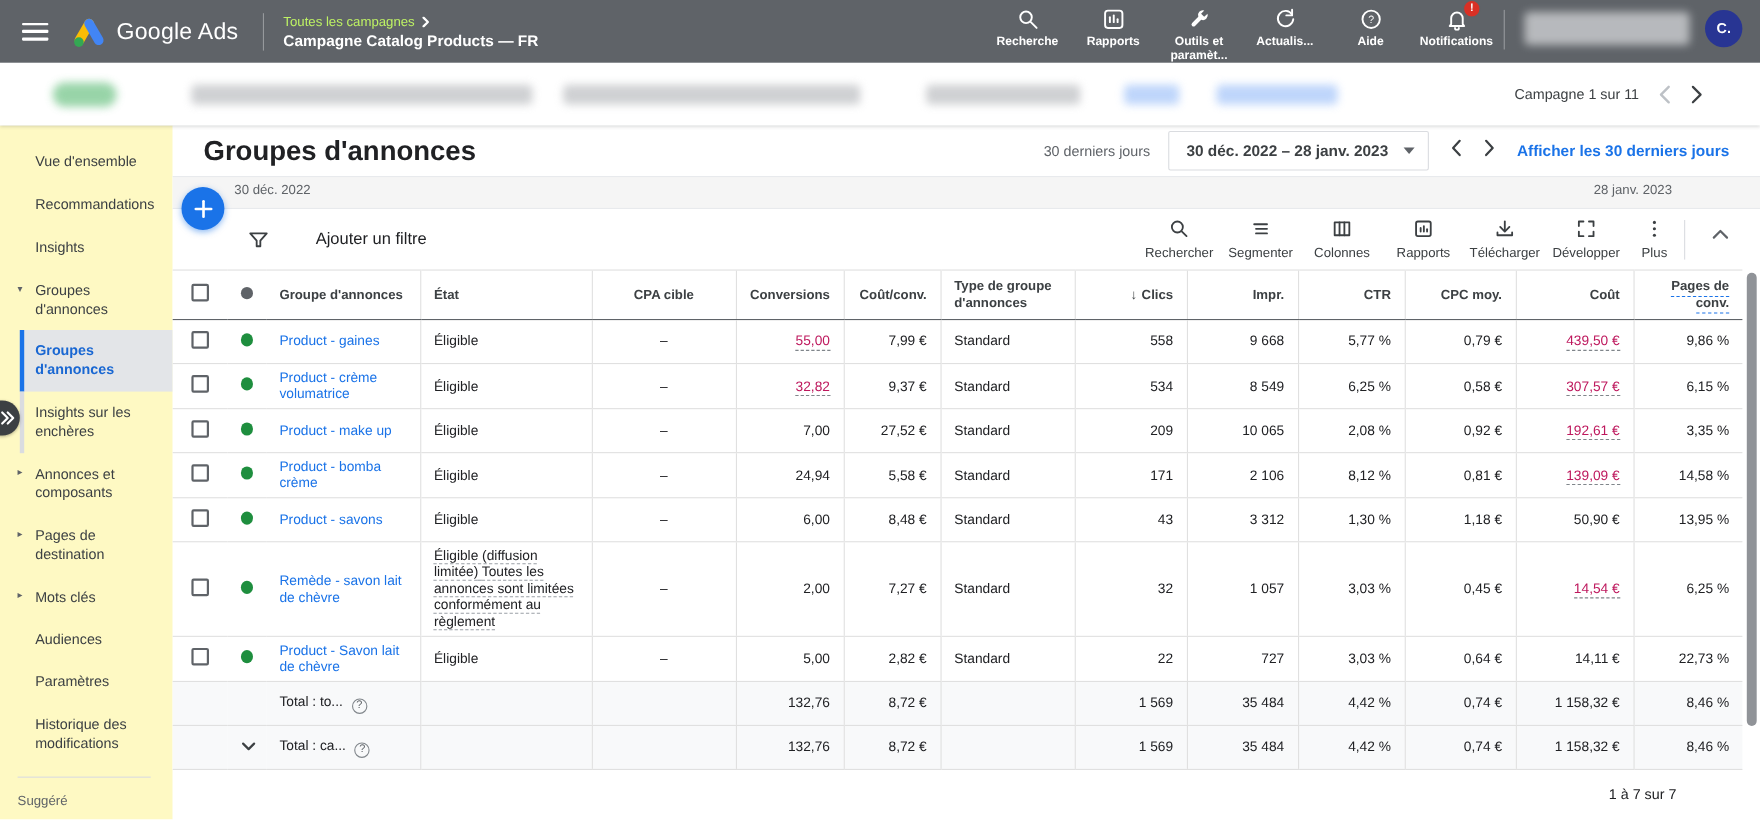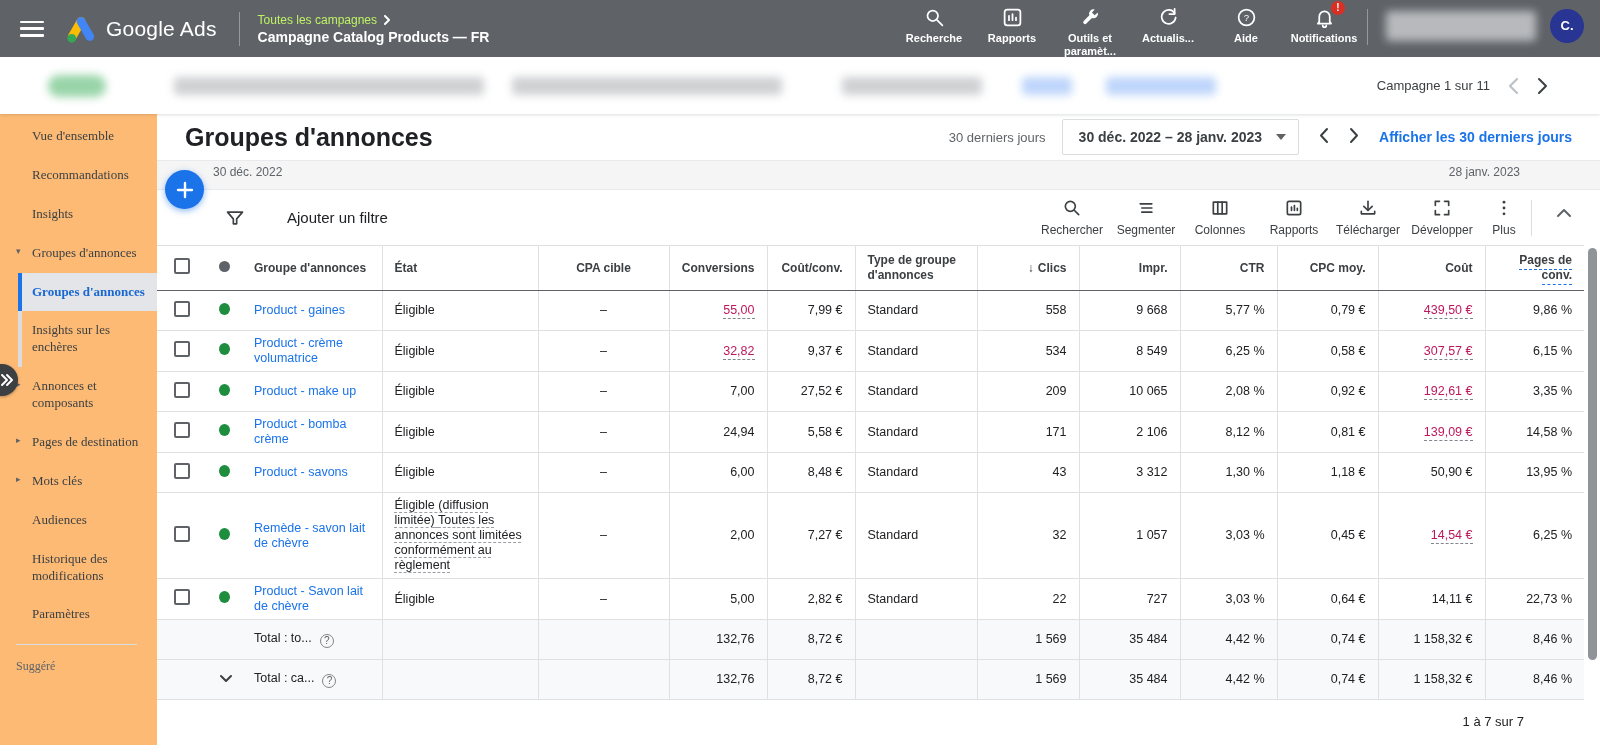--- a/index.html
+++ b/index.html
@@ -33,21 +33,21 @@
   .redact.green { background:#7fca93; height:22px; border-radius:11px; }
   .redact.blue { background:#aecbfa; }
   .pager { margin-left:auto; display:flex; align-items:center; gap:18px; padding-right:52px; }
   .pager-label { font-size:13px; color:#3c4043; }
   .pager-btn { cursor:pointer; display:flex; align-items:center; }
 
   
   .shell { display:flex; height:631px; position:relative; }
 
   
-  .sidebar { width:157px; background:#fdba74; padding-top:3px; font-size:13px; color:#3c4043; flex:none; position:relative;font-family:Liberation Serif, serif; }
+  .sidebar { width:157px; background:#fef9c3; padding-top:14px; font-size:13px; color:#3c4043; flex:none; position:relative; }
   .side-item { position:relative; padding:11px 10px 11px 32px; line-height:1.3; cursor:pointer; }
   .side-item .caret { position:absolute; left:16px; top:12px; font-size:9px; color:#5f6368; }
   .side-item.child { margin-left:18px; padding-left:14px; }
   .side-item.child::before { content:""; position:absolute; left:0; top:0; bottom:0; width:4px; background:#dadce0; }
   .side-item.child.selected { background:#e3e5e8; color:#1967d2; font-weight:bold; }
   .side-item.child.selected::before { background:#1a73e8; }
   .side-divider { height:1px; background:#dadce0; margin:10px 20px 8px 16px; }
   .side-section { padding:6px 10px 6px 16px; font-size:12px; color:#5f6368; }
   .panel-expander { position:absolute; left:-14px; top:250px; width:32px; height:32px; border-radius:50%; background:#3c4043;
     color:#fff; display:flex; align-items:center; justify-content:center; font-size:15px; cursor:pointer; z-index:25;
@@ -219,22 +219,22 @@
     <div class="side-item"><span>Vue d'ensemble</span></div>
     <div class="side-item"><span>Recommandations</span></div>
     <div class="side-item"><span>Insights</span></div>
     <div class="side-item"><span class="caret">▾</span><span>Groupes d'annonces</span></div>
     <div class="side-item child selected"><span>Groupes d'annonces</span></div>
     <div class="side-item child"><span>Insights sur les enchères</span></div>
     <div class="side-item"><span class="caret">▸</span><span>Annonces et composants</span></div>
     <div class="side-item"><span class="caret">▸</span><span>Pages de destination</span></div>
     <div class="side-item"><span class="caret">▸</span><span>Mots clés</span></div>
     <div class="side-item"><span>Audiences</span></div>
+    <div class="side-item"><span>Paramètres</span></div>
     <div class="side-item"><span>Historique des modifications</span></div>
-    <div class="side-item"><span>Paramètres</span></div>
     <div class="side-divider"></div>
     <div class="side-section">Suggéré</div>
     <div class="side-item"></div>
     <div class="panel-expander">
       <svg width="14" height="14" viewBox="0 0 14 14">
           <polyline points="2,2 7,7 2,12" class="icon-stroke"></polyline>
           <polyline points="7,2 12,7 7,12" class="icon-stroke"></polyline>
         </svg>
     </div>
   </nav>

